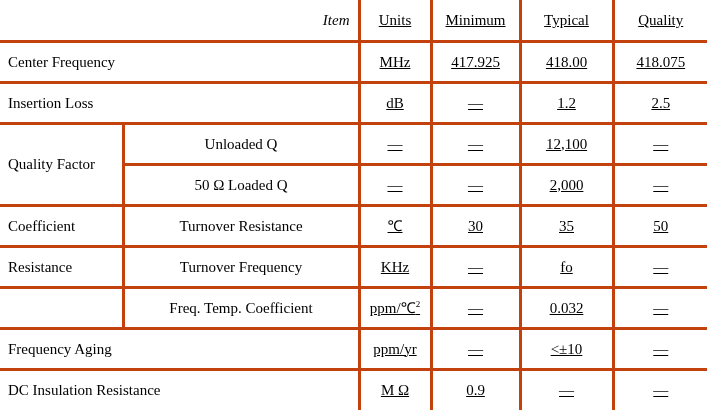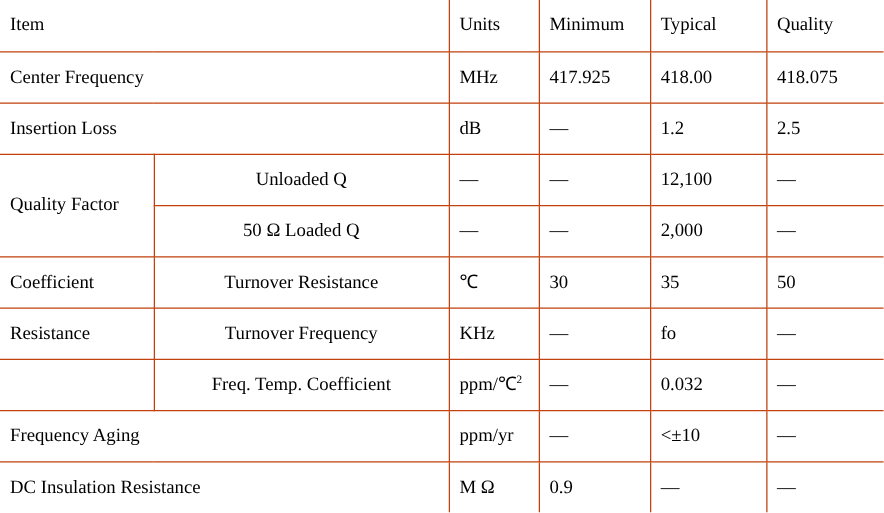--- a/index.html
+++ b/index.html
@@ -13,35 +13,35 @@
     font-family: "Liberation Serif", serif;
     color: #000000;
     overflow: hidden;
   }
   #spec-table {
     border-collapse: collapse;
     width: 707px;
     table-layout: fixed;
   }
   #spec-table td {
-    border: 1px solid #c2410c;
+    border: 3px solid #c2410c;
     font-size: 15px;
     line-height: 1.2;
     padding: 0 8px;
     vertical-align: middle;
     height: 41px;
     box-sizing: border-box;
   }
   
   #spec-table tr td:first-child { border-left: none; }
   #spec-table tr td:last-child { border-right: none; }
   #spec-table tr:first-child td { border-top: none; }
   #spec-table tr:last-child td { border-bottom: none; }
-  .c-center { text-align: left; }
-  .hdr-item { text-align: left; }
+  .c-center { text-align: center; text-decoration: underline; }
+  .hdr-item { text-align: right; font-style: italic; }
   .label-cell { text-align: left; padding-left: 10px; }
   .sub-label { text-align: center; padding-left: 10px; }
   sup {
     font-size: 9px;
     vertical-align: super;
     line-height: 0;
   }
   .nowrap { white-space: nowrap; }
 </style>
 </head>

